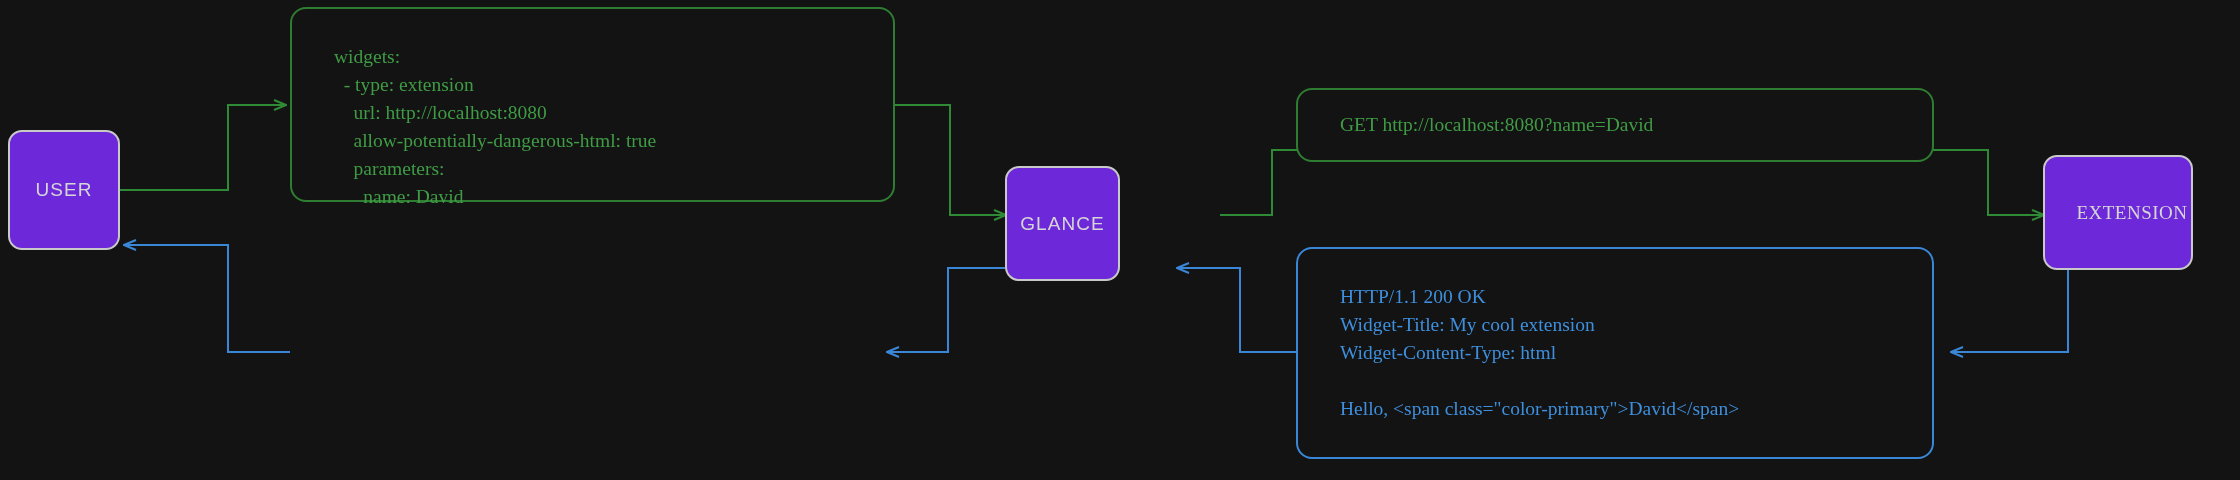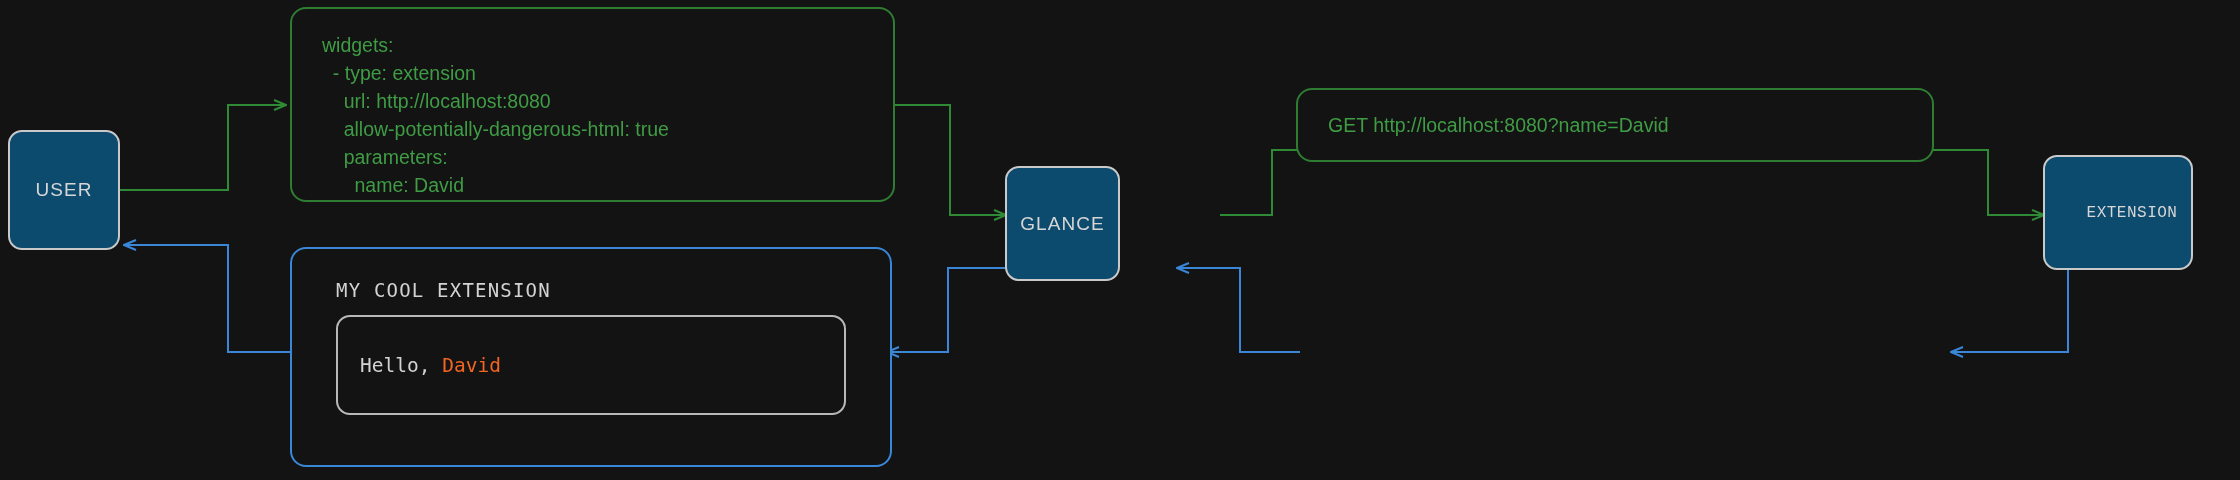--- a/index.html
+++ b/index.html
@@ -20,49 +20,49 @@
     left: 0; top: 0;
     width: 2240px;
     height: 480px;
     pointer-events: none;
   }
   .node {
     position: absolute;
     box-sizing: border-box;
     border: 2px solid #c9c9c9;
     border-radius: 14px;
-    background: #0c4a6e;
+    background: #6d28d9;
     display: flex;
     align-items: center;
     justify-content: center;
   }
   .node-label {
     font-family: "Liberation Sans", sans-serif;
     font-size: 19px;
     letter-spacing: 1.1px;
     color: #d6d6d6;
   }
   .node-label.mono {
-    font-family: Liberation Mono, monospace;
-    font-size: 16px;
+    font-family: Liberation Serif, serif;
+    font-size: 19px;
     letter-spacing: 0.5px;
     margin-left: 28px;
   }
   .panel {
     position: absolute;
     box-sizing: border-box;
     border-radius: 16px;
     border: 2px solid #2f7d32;
     background: #131313;
     padding: 22px 30px;
   }
   .panel.blue { border-color: #3a87d8; }
   .code {
-    margin: 0;
-    font-family: Liberation Sans, sans-serif;
+    margin: 12px;
+    font-family: Liberation Serif, serif;
     font-size: 19.5px;
     line-height: 28px;
     white-space: pre;
     color: #3f9c45;
   }
   .code.blue { color: #3e8fdd; }
   .widget-title {
     font-family: "DejaVu Sans Mono", monospace;
     font-size: 19px;
     letter-spacing: 1.2px;
@@ -134,21 +134,22 @@
     url: http://localhost:8080
     allow-potentially-dangerous-html: true
     parameters:
       name: David</pre>
   </div>
 
   <div class="panel" style="left:1296px; top:88px; width:638px; height:74px; display:flex; align-items:center;">
     <pre class="code">GET http://localhost:8080?name=David</pre>
   </div>
 
+  <div class="panel blue" style="left:1296px; top:247px; width:638px; height:212px; display:flex; align-items:center;">
+    <pre class="code blue">HTTP/1.1 200 OK
+Widget-Title: My cool extension
+Widget-Content-Type: html
 
-  <div class="panel blue" style="left:290px; top:247px; width:602px; height:220px; padding:30px 44px;">
-    <p class="widget-title">MY COOL EXTENSION</p>
-    <div class="widget-inner">
-      <span class="widget-text"><span>Hello, </span><span class="accent">David</span></span>
-    </div>
+Hello, &lt;span class="color-primary"&gt;David&lt;/span&gt;</pre>
   </div>
+
 
 </div>
 
 </body></html>

